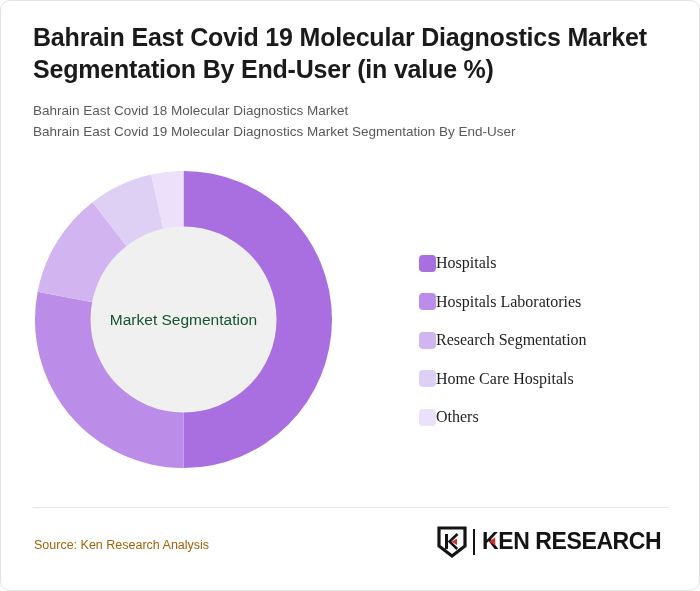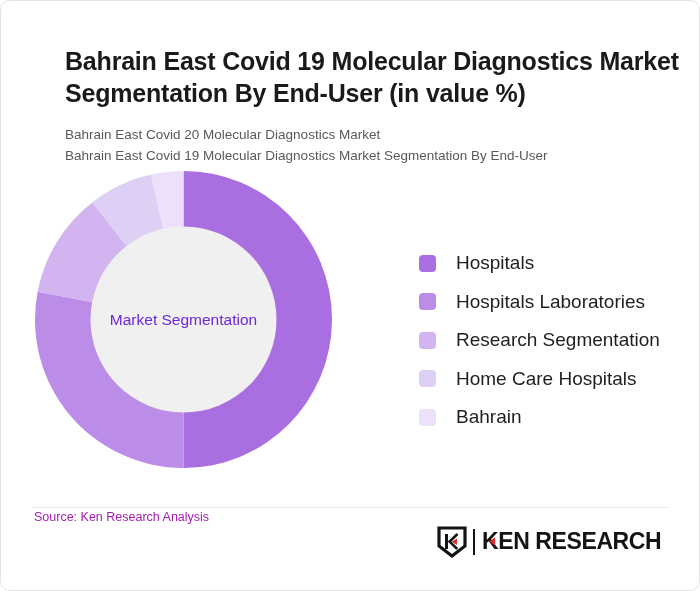--- a/index.html
+++ b/index.html
@@ -22,23 +22,22 @@
     background: #ffffff;
     border: 1px solid #e3e3e3;
     border-radius: 10px;
     overflow: hidden;
   }
 
   
   #header {
     position: absolute;
     left: 32px;
-    top: 44px;
+    top: 20px;
     width: 630px;
-    margin-left: 32px;
   }
   #chart-title {
     font-size: 25px;
     font-weight: bold;
     line-height: 1.28;
     color: #1a1a1a;
     letter-spacing: -0.2px;
     margin: 0;
   }
   #chart-subtitle {
@@ -61,21 +60,21 @@
   #center-disc-label {
     position: absolute;
     left: 0;
     top: 0;
     width: 297px;
     height: 297px;
     display: flex;
     align-items: center;
     justify-content: center;
     font-size: 15.5px;
-    color: #6d28d9;
+    color: #14532d;
     pointer-events: none;
   }
 
   
   #legend {
     position: absolute;
     left: 418px;
     top: 243px;
     width: 250px;
   }
@@ -84,41 +83,41 @@
     align-items: center;
     height: 38.5px;
   }
   .legend-swatch {
     width: 17px;
     height: 17px;
     border-radius: 4px;
     flex: 0 0 auto;
   }
   .legend-label {
-    margin-left: 20px;
-    font-size: 19px;
+    font-size: 16px;
     color: #1f1f1f;
     white-space: nowrap;
+    font-family: Liberation Serif, serif;
   }
 
   
   #footer-rule {
     position: absolute;
     left: 32px;
     top: 506px;
     width: 636px;
     height: 1px;
     background: #e6e6e6;
   }
   #source-text {
     position: absolute;
     left: 33px;
-    top: 509px;
+    top: 537px;
     font-size: 12.5px;
-    color: #a21caf;
+    color: #a16207;
   }
   #brand-logo {
     position: absolute;
     right: 31px;
     top: 524px;
     display: flex;
     align-items: center;
     height: 34px;
   }
   #brand-mark { display: block; }
@@ -131,21 +130,21 @@
   #brand-wordmark { display: block; }
 </style>
 </head>
 <body>
 
 <div id="card">
 
   <div id="header">
     <h1 id="chart-title">Bahrain East Covid 19 Molecular Diagnostics Market Segmentation By End-User (in value %)</h1>
     <div id="chart-subtitle">
-      <span class="sub-line">Bahrain East Covid 20 Molecular Diagnostics Market</span>
+      <span class="sub-line">Bahrain East Covid 18 Molecular Diagnostics Market</span>
       <span class="sub-line">Bahrain East Covid 19 Molecular Diagnostics Market Segmentation By End-User</span>
     </div>
   </div>
 
   <div id="donut-area">
     <svg id="donut-svg" width="297" height="297" viewBox="0 0 297 297">
       <g id="donut-slices">
           <path d="M 148.5 148.5 L 148.5 0 A 148.5 148.5 0 0 1 148.5 297 Z" fill="#a96fe0"></path>
           <path d="M 148.5 148.5 L 148.5 297 A 148.5 148.5 0 0 1 2.630343266789737 120.67387478401987 Z" fill="#bb8ce8"></path>
           <path d="M 148.5 148.5 L 2.630343266789737 120.67387478401987 A 148.5 148.5 0 0 1 57.48330253253299 31.16198066220997 Z" fill="#d2b4f0"></path>
@@ -169,21 +168,21 @@
       <div class="legend-item">
         <span class="legend-swatch" style="background: rgb(210, 180, 240);"></span>
         <span class="legend-label">Research Segmentation</span>
       </div>
       <div class="legend-item">
         <span class="legend-swatch" style="background: rgb(222, 208, 245);"></span>
         <span class="legend-label">Home Care Hospitals</span>
       </div>
       <div class="legend-item">
         <span class="legend-swatch" style="background: rgb(236, 224, 250);"></span>
-        <span class="legend-label">Bahrain</span>
+        <span class="legend-label">Others</span>
       </div>
     </div>
 
   <div id="footer-rule"></div>
   <div id="source-text">Source: Ken Research Analysis</div>
 
   <div id="brand-logo">
     <svg id="brand-mark" width="30" height="32" viewBox="0 0 30 32">
       <path d="M2 2 H28 V20 L15 30 L2 20 Z" fill="none" stroke="#141414" stroke-width="3.2"></path>
       <path d="M9.5 8 V23" stroke="#141414" stroke-width="3" fill="none"></path>

